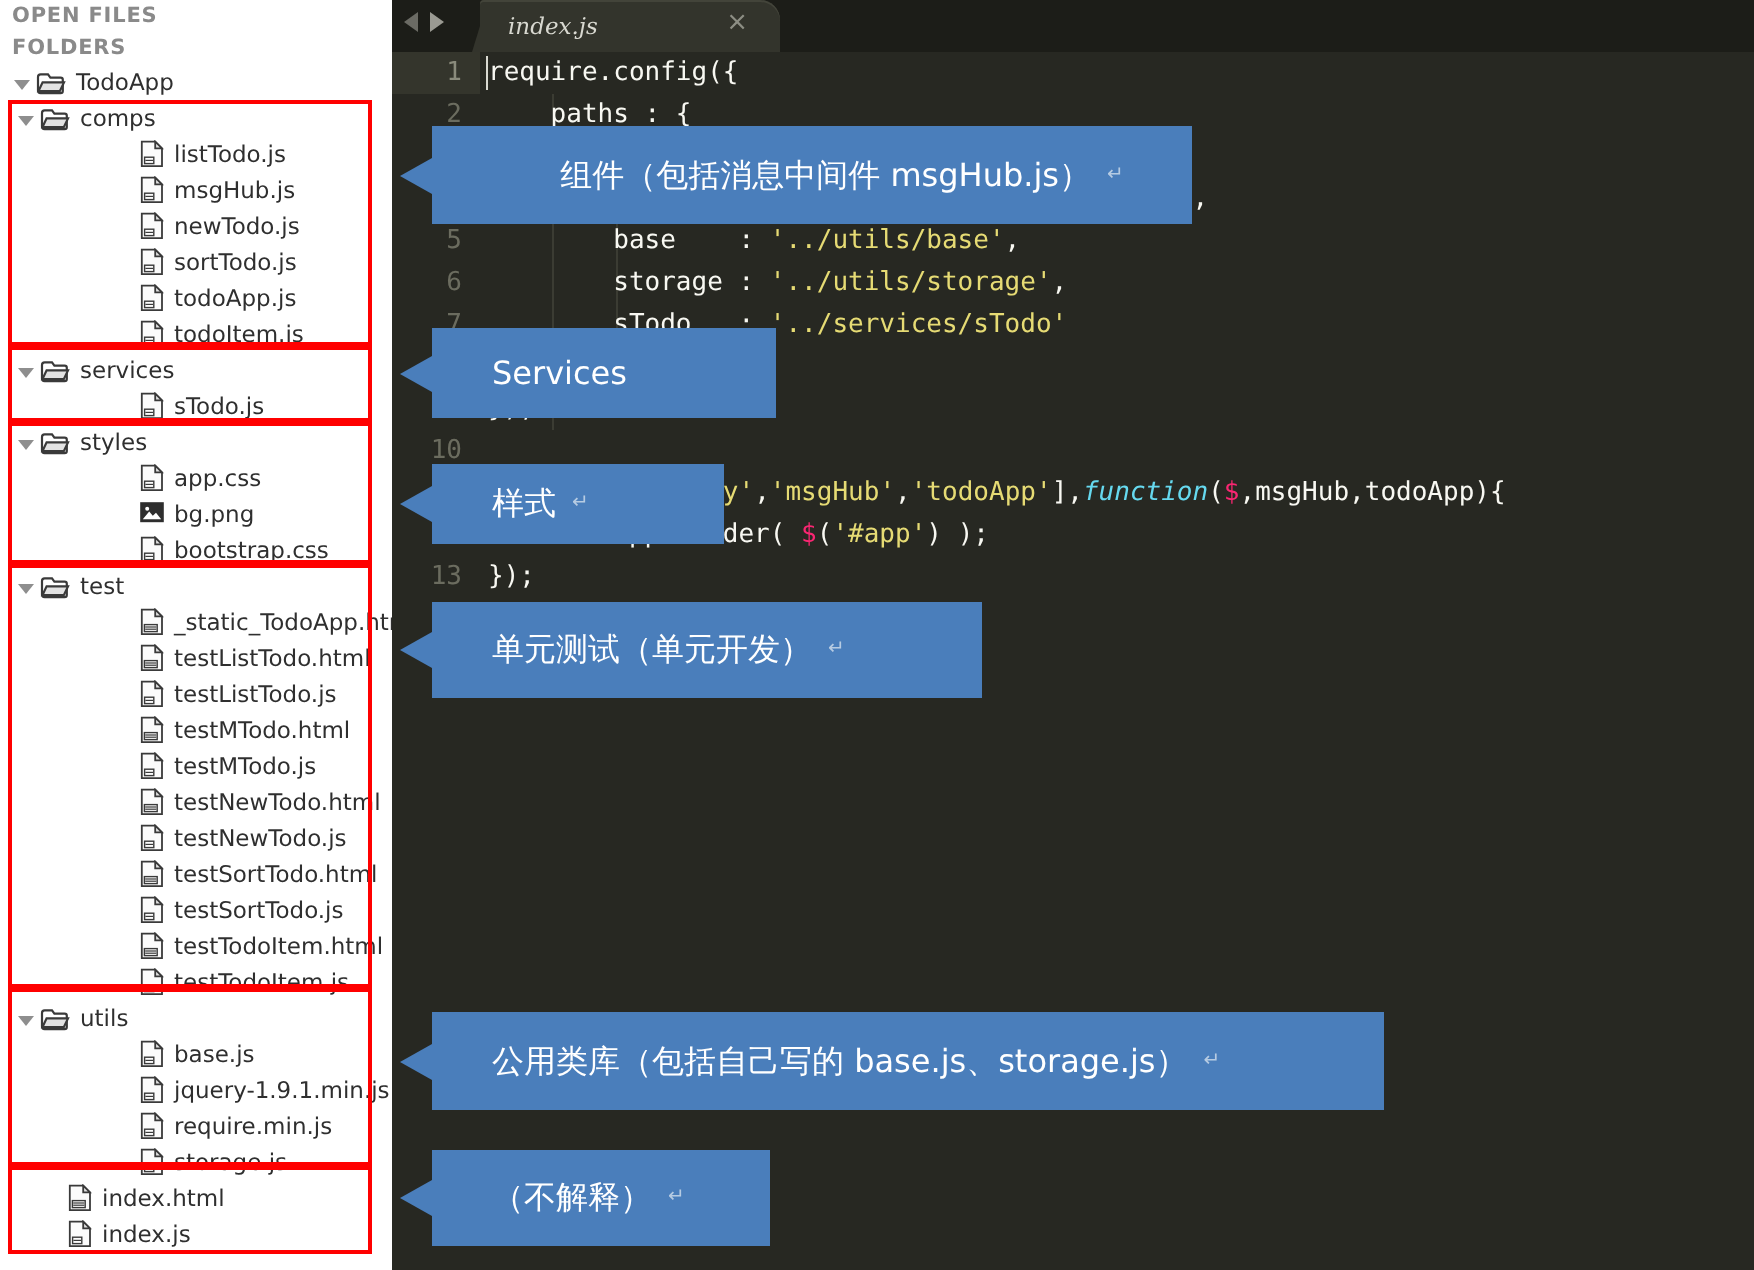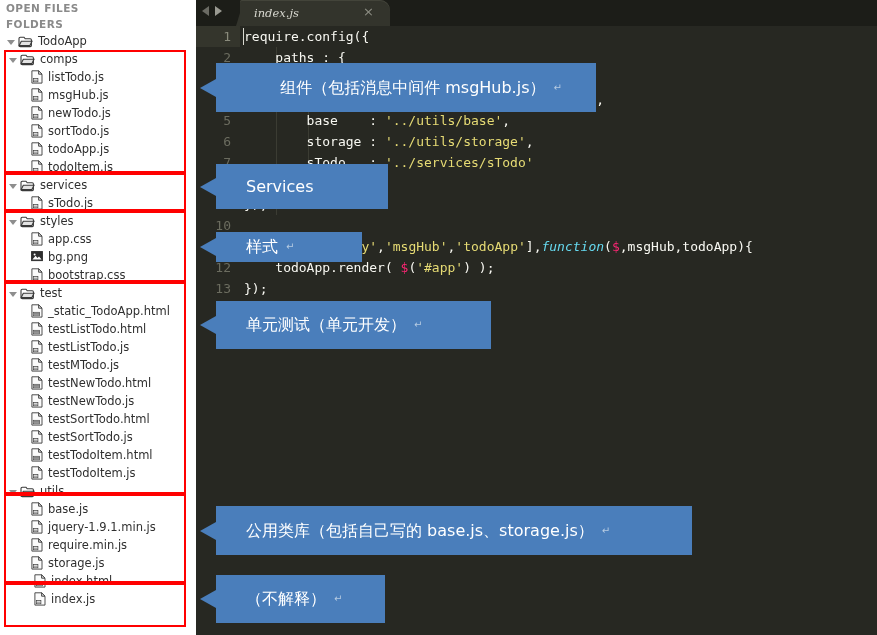--- a/index.html
+++ b/index.html
@@ -43,21 +43,21 @@
     height: 18px;
     line-height: 18px;
     font-size: 11.5px;
     color: #2f2f2f;
     white-space: nowrap;
     padding-left: 6px;
     box-sizing: border-box;
   }
   .row.depth1 { padding-left: 8px; }
   .row.depth2 { padding-left: 22px; }
-  .row.file.depth2 { padding-left: 19px; }
+  .row.file.depth2 { padding-left: 58px; }
   .row.file.depth1 { padding-left: 22px; }
 
   .caret {
     width: 11px; height: 11px;
     flex: 0 0 11px;
     position: relative;
     margin-right: 1px;
   }
   .caret::after {
     content: "";
@@ -410,20 +410,31 @@
         </div>
         <div class="row file depth2">
           <span class="caret spacer"></span>
           <span class="icon-file"><svg width="12" height="14" viewBox="0 0 12 14">
               <path d="M0.9 0.8 L7.6 0.8 L11 4.2 L11 13.1 L0.9 13.1 Z" fill="#fbfbfb" stroke="#3a3a3a" stroke-width="0.9"></path>
               <path d="M7.6 0.8 L11 4.2 L7.6 4.2 Z" fill="#e3e3e3" stroke="#3a3a3a" stroke-width="0.9"></path>
               <rect x="2.3" y="8.6" width="4.6" height="3.2" fill="none" stroke="#3a3a3a" stroke-width="0.7"></rect>
               <line x1="2.7" y1="10.2" x2="6.5" y2="10.2" stroke="#3a3a3a" stroke-width="0.6"></line>
             </svg></span>
           <span class="lbl">testListTodo.js</span>
+        </div>
+        <div class="row file depth2">
+          <span class="caret spacer"></span>
+          <span class="icon-file"><svg width="12" height="14" viewBox="0 0 12 14">
+              <path d="M0.9 0.8 L7.6 0.8 L11 4.2 L11 13.1 L0.9 13.1 Z" fill="#fbfbfb" stroke="#3a3a3a" stroke-width="0.9"></path>
+              <path d="M7.6 0.8 L11 4.2 L7.6 4.2 Z" fill="#e3e3e3" stroke="#3a3a3a" stroke-width="0.9"></path>
+              <rect x="2.2" y="8.3" width="6.4" height="3.5" fill="none" stroke="#3a3a3a" stroke-width="0.7"></rect>
+              <line x1="2.6" y1="9.5" x2="8.2" y2="9.5" stroke="#3a3a3a" stroke-width="0.6"></line>
+              <line x1="2.6" y1="10.6" x2="8.2" y2="10.6" stroke="#3a3a3a" stroke-width="0.6"></line>
+            </svg></span>
+          <span class="lbl">testMTodo.html</span>
         </div>
         <div class="row file depth2">
           <span class="caret spacer"></span>
           <span class="icon-file"><svg width="12" height="14" viewBox="0 0 12 14">
               <path d="M0.9 0.8 L7.6 0.8 L11 4.2 L11 13.1 L0.9 13.1 Z" fill="#fbfbfb" stroke="#3a3a3a" stroke-width="0.9"></path>
               <path d="M7.6 0.8 L11 4.2 L7.6 4.2 Z" fill="#e3e3e3" stroke="#3a3a3a" stroke-width="0.9"></path>
               <rect x="2.3" y="8.6" width="4.6" height="3.2" fill="none" stroke="#3a3a3a" stroke-width="0.7"></rect>
               <line x1="2.7" y1="10.2" x2="6.5" y2="10.2" stroke="#3a3a3a" stroke-width="0.6"></line>
             </svg></span>
           <span class="lbl">testMTodo.js</span>
@@ -610,21 +621,21 @@
         <span>组件（包括消息中间件 msgHub.js）</span>
         <span class="pilcrow">↵</span>
       </div>
 
       <div class="callout latin" style="left:20px; top:138px; width:172px; height:45px;">
         <span class="tail"></span>
         <span>Services</span>
         <span class="pilcrow"></span>
       </div>
 
-      <div class="callout" style="left:20px; top:206px; width:146px; height:30px;">
+      <div class="callout" style="left:20px; top:206px; width:146px; height:40px;">
         <span class="tail"></span>
         <span>样式</span>
         <span class="pilcrow">↵</span>
       </div>
 
       <div class="callout" style="left:20px; top:275px; width:275px; height:48px;">
         <span class="tail"></span>
         <span>单元测试（单元开发）</span>
         <span class="pilcrow">↵</span>
       </div>

